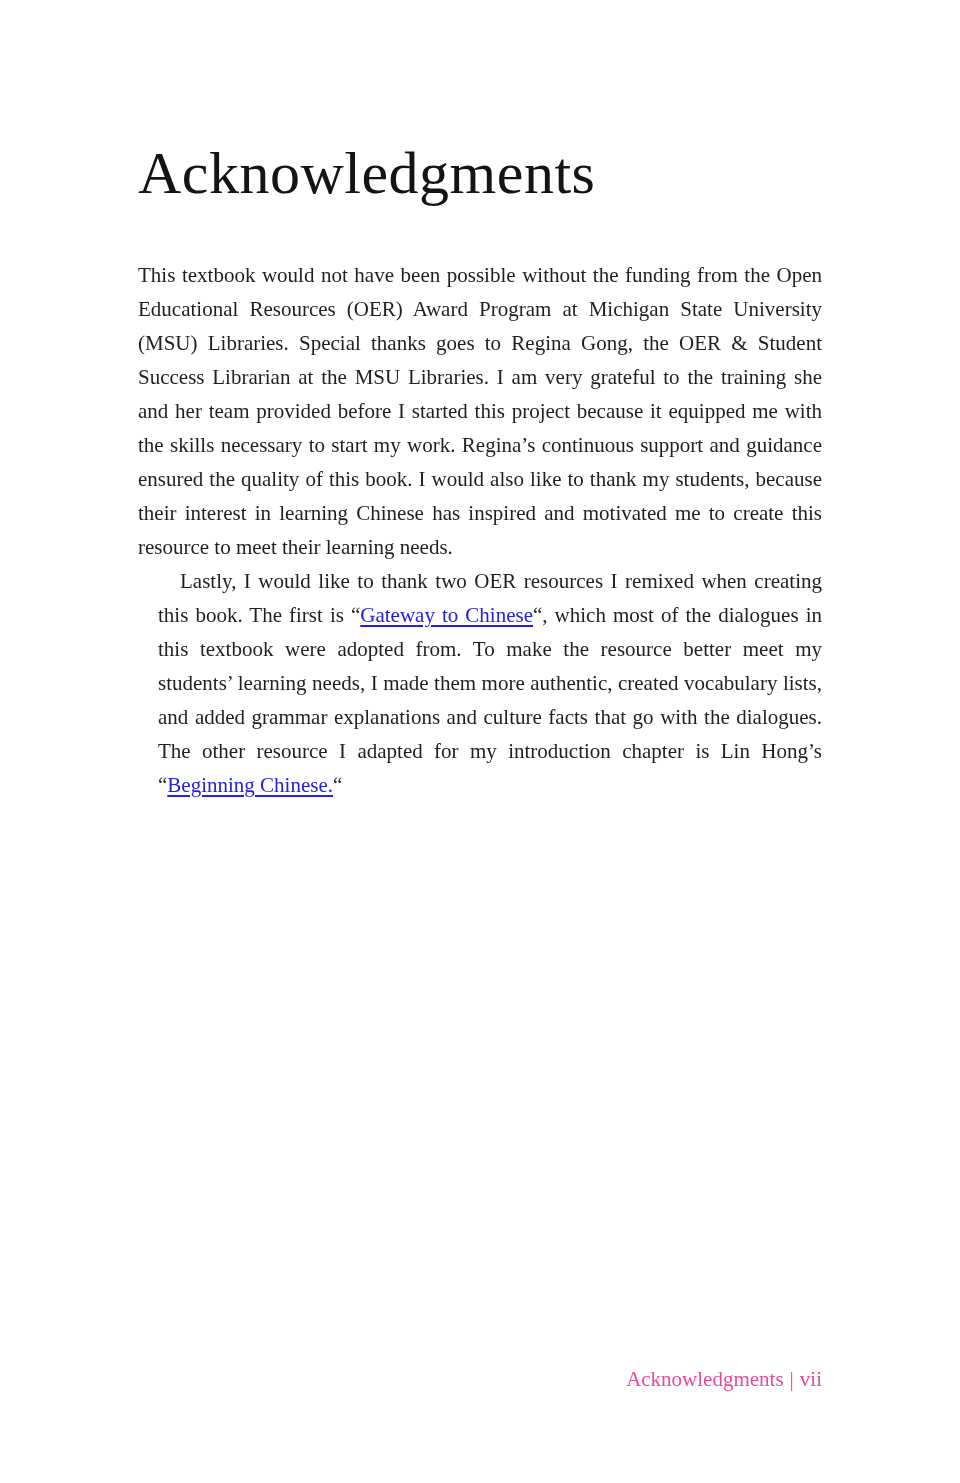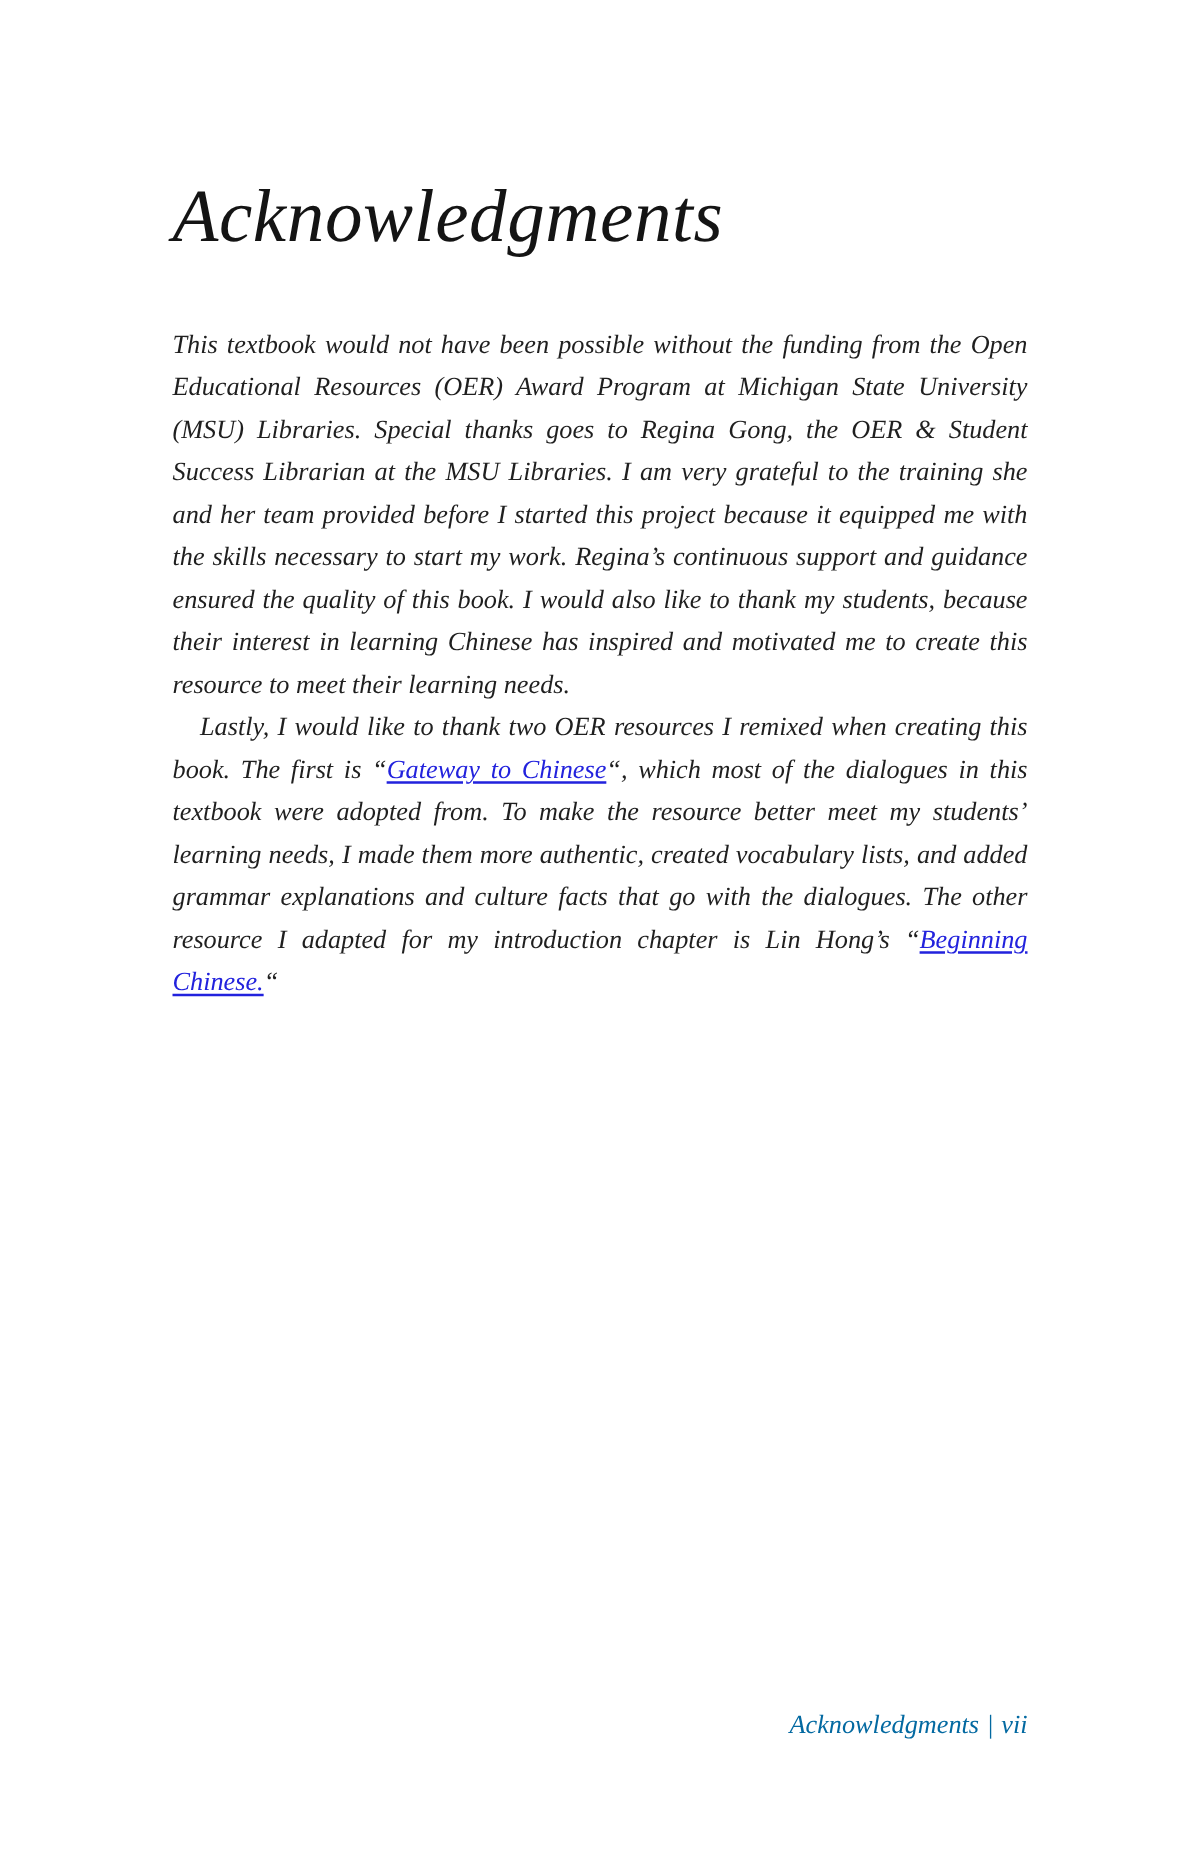--- a/index.html
+++ b/index.html
@@ -8,21 +8,20 @@
     background: #ffffff;
   }
   .page {
     position: relative;
     width: 960px;
     height: 1483px;
     background: #ffffff;
     font-family: "Liberation Serif", serif;
     color: #1f1f1f;
     overflow: hidden;
-    font-style: italic;
   }
   .content {
     position: absolute;
     left: 138px;
     top: 0;
     width: 684px;
     padding-top: 140px;
     box-sizing: content-box;
   }
   h1.page-title {
@@ -36,34 +35,35 @@
   p.body-para {
     margin: 0;
     font-size: 21px;
     line-height: 34px;
     text-align: justify;
     text-justify: inter-word;
     color: #1f1f1f;
   }
   p.body-para.indented {
     text-indent: 22px;
+    margin-left: 20px;
   }
   a.doc-link {
     color: #2222dd;
     text-decoration: underline;
     text-underline-offset: 3px;
     cursor: pointer;
   }
   .running-footer {
     position: absolute;
     right: 138px;
     top: 1366px;
     font-size: 21px;
     line-height: 26px;
-    color: #0369a1;
+    color: #ec4899;
     text-align: right;
     white-space: nowrap;
   }
   .running-footer .sep {
     margin: 0 6px;
   }
 </style>
 </head>
 <body>
 

